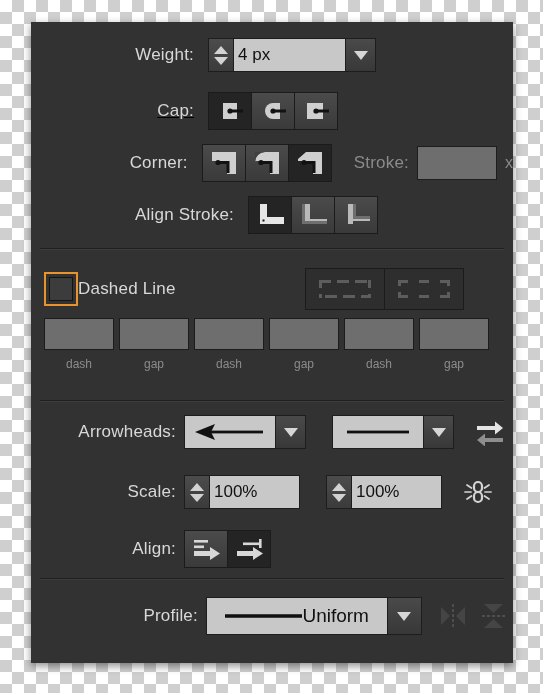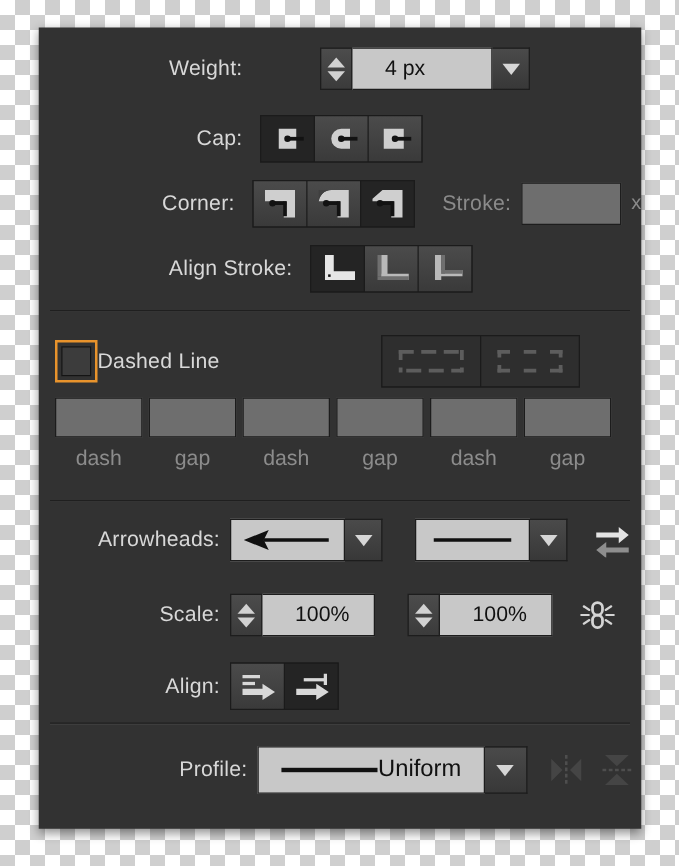--- a/index.html
+++ b/index.html
@@ -54,21 +54,21 @@
   .spin .dn{border-top:8px solid #d2d2d2;}
 
   .field{
     height:34px;
     background:#c8c8c8;
     border:1px solid #1d1d1d;
     border-left:none;
     box-sizing:border-box;
     display:flex;align-items:center;
     color:#111;font-size:17px;
-    padding-left:26px;
+    padding-left:4px;
     flex:none;
   }
   .field.empty{background:#6e6e6e;border-left:1px solid #1d1d1d;}
 
   .ddbtn{
     width:30px;height:34px;
     background:linear-gradient(#4a4a4a,#383838);
     border:1px solid #1d1d1d;
     border-left:none;
     box-sizing:border-box;
@@ -116,55 +116,55 @@
   }
 
   
   .dashbox{
     width:70px;height:32px;
     background:#6e6e6e;
     border:1px solid #1c1c1c;
     box-sizing:border-box;
   }
   .dashlbl{
-    color:#8c8c8c;font-size:17px;text-align:center;width:70px;
+    color:#8c8c8c;font-size:12px;text-align:center;width:70px;
   }
 
   .divider{
     position:absolute;
     left:9px;width:464px;height:1px;
     background:#1f1f1f;
     border-bottom:1px solid #3d3d3d;
   }
   .iconcell{
     width:44px;height:40px;
     display:flex;align-items:center;justify-content:center;
   }
   .x-lbl{color:#8a8a8a;font-size:16px;}
 </style>
 </head>
 <body>
 
 <div class="panel">
 
-  <div class="row" style="left:0;top:16px;width:482px;gap:48px;">
+  <div class="row" style="left:0;top:16px;width:482px;">
     <div class="label" style="width:163px;">Weight:</div>
     <div style="display:flex;margin-left:14px;">
       <div class="spin">
         <span class="up"></span>
         <span class="dn"></span>
       </div>
       <div class="field" style="width:112px;">4 px</div>
       <div class="ddbtn">
         <i></i>
       </div>
     </div>
   </div>
 
-  <div class="row" style="left:0;top:70px;width:392px;">
+  <div class="row" style="left:0;top:70px;width:392px;text-decoration:underline;">
     <div class="label" style="width:163px;">Cap:</div>
     <div class="grp" style="margin-left:14px;">
       <div class="ibtn sel">
         <svg width="30" height="24" viewBox="0 0 30 24">
           <rect x="8" y="4" width="14" height="16" fill="#cfcfcf"></rect>
           <rect x="15" y="10.5" width="13" height="3" fill="#121212"></rect>
           <circle cx="15" cy="12" r="2.6" fill="#121212"></circle>
         </svg>
       </div>
       <div class="ibtn">

